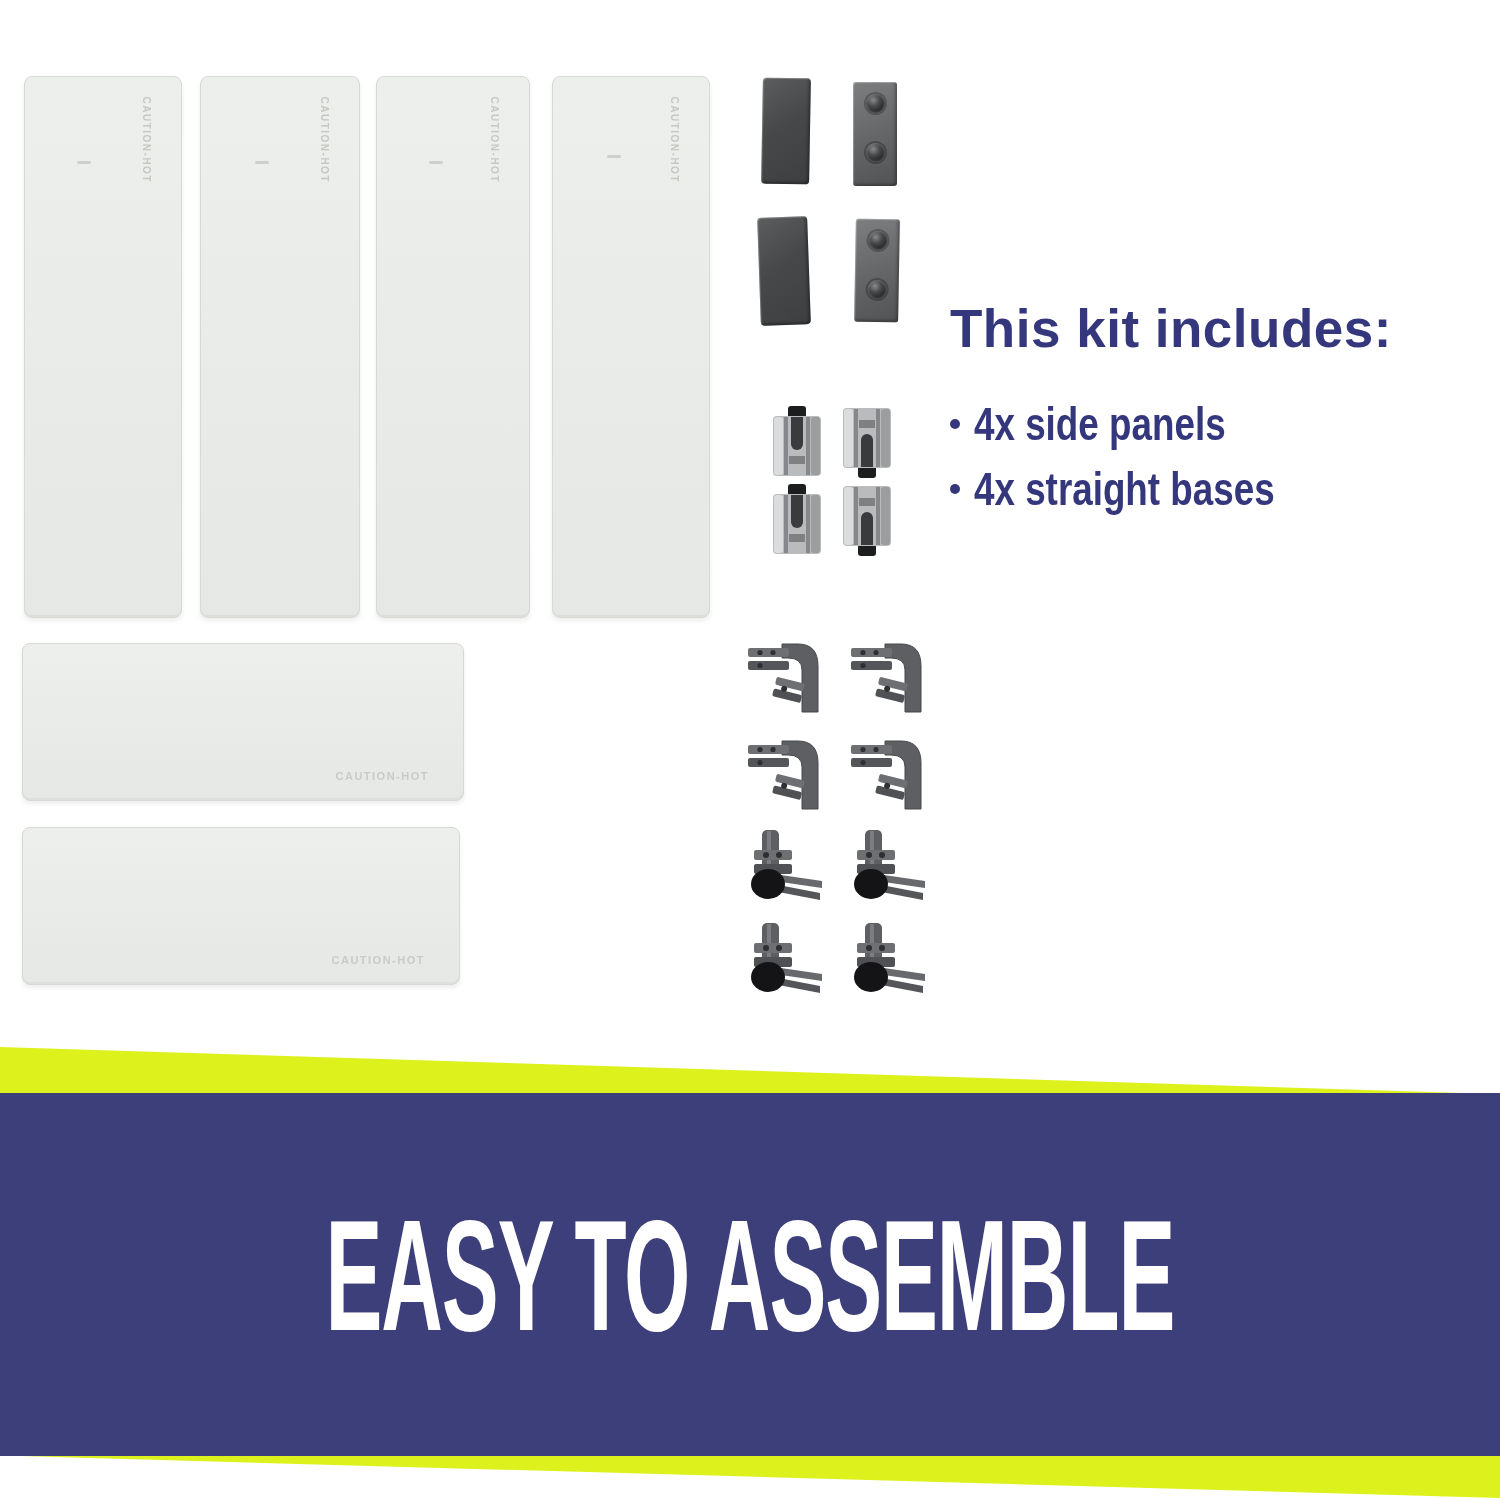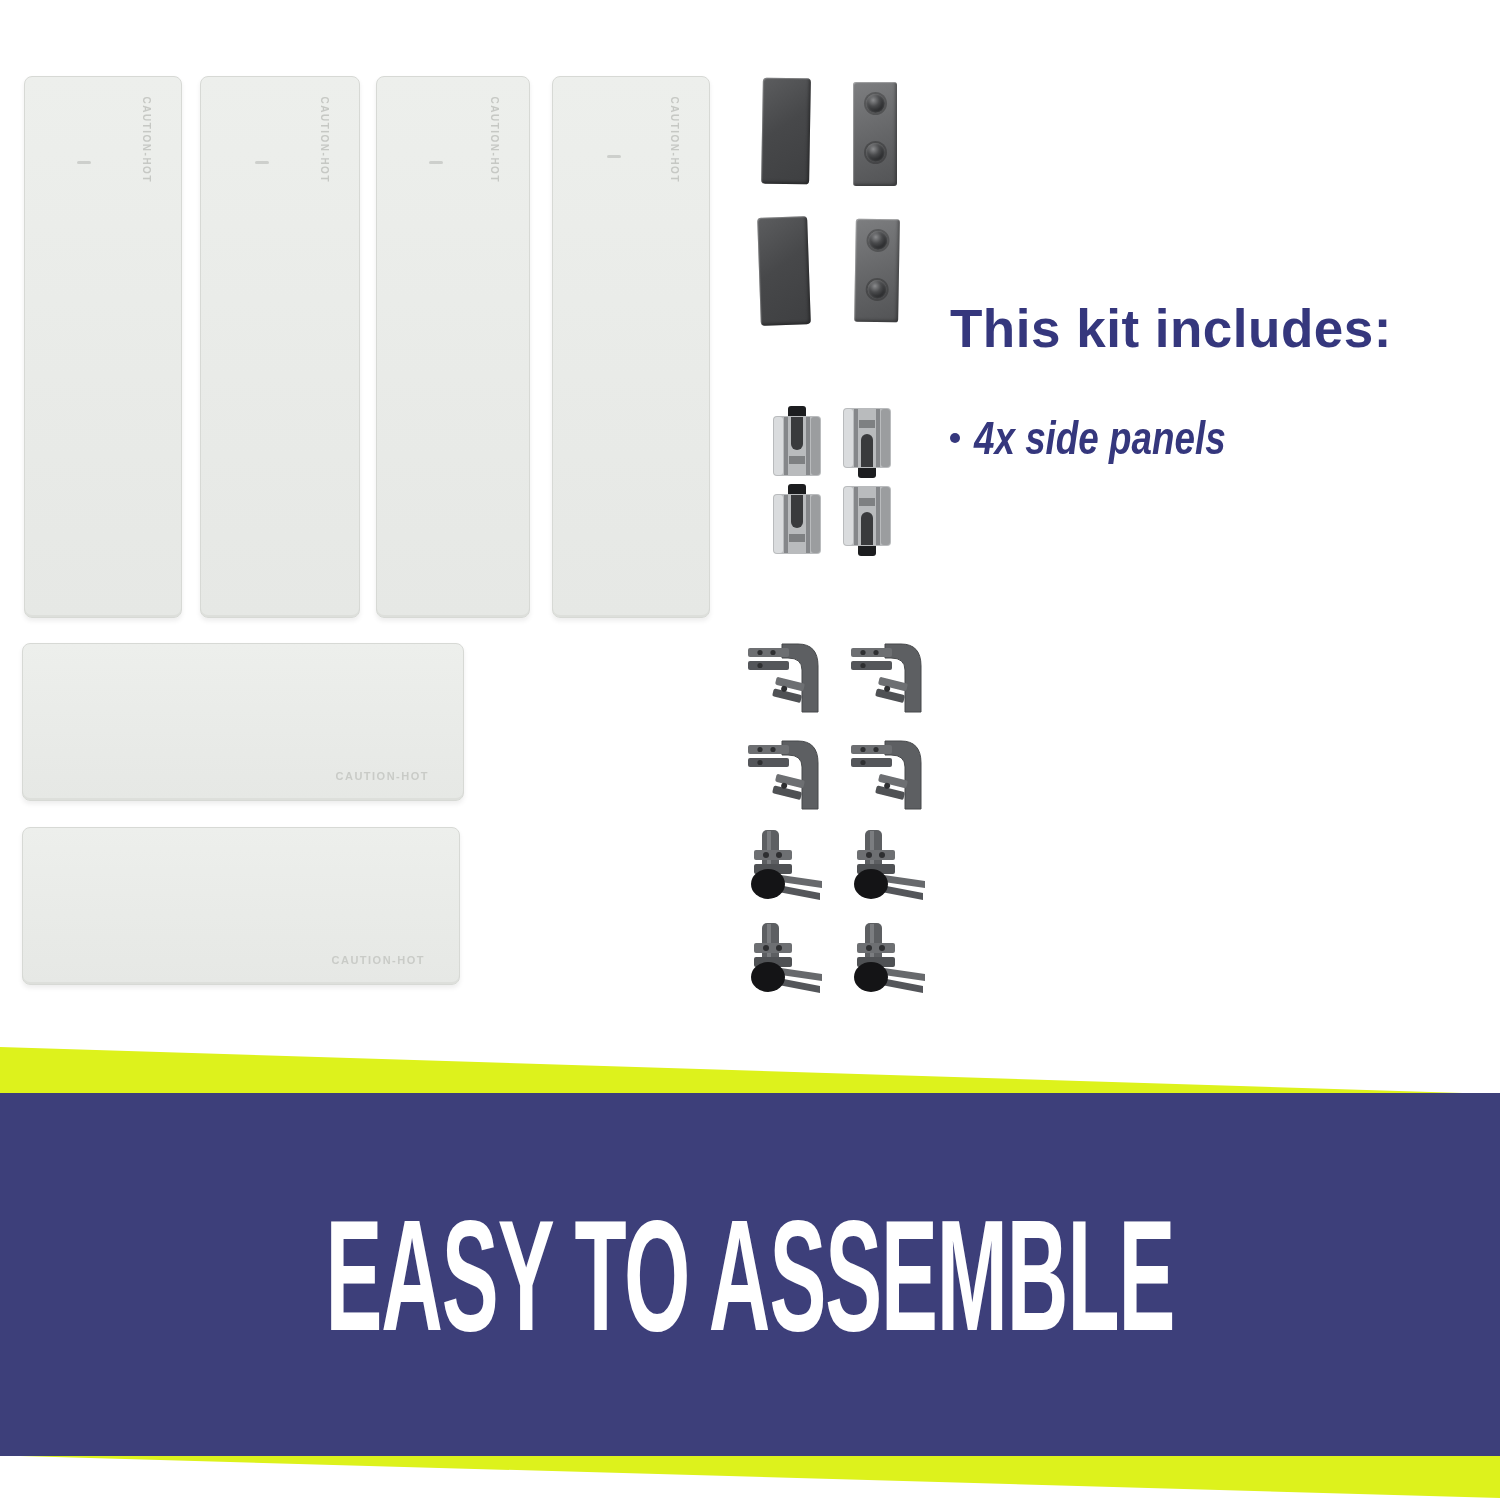--- a/index.html
+++ b/index.html
@@ -46,21 +46,21 @@
   .screw{
     width:19px;height:19px;border-radius:50%;
     background:radial-gradient(circle at 38% 32%, #8a8b8d 0%, #4a4b4d 35%, #1f2022 75%);
     box-shadow:0 0 0 2px rgba(0,0,0,.25), inset 0 0 3px rgba(255,255,255,.35);
   }
   .flip-v{transform:scaleY(-1);}
 
   
   .kit-list{position:absolute;left:950px;top:298px;width:480px;color:#35377d;}
   .kit-title{font-size:53px;font-weight:bold;letter-spacing:.5px;white-space:nowrap;}
-  .kit-items{margin-top:46px;font-style:italic;}
+  .kit-items{margin-top:32px;}
   .kit-item{display:flex;align-items:center;height:65px;font-size:46px;font-weight:bold;}
   .kit-item .dot{flex:none;width:10px;height:10px;border-radius:50%;background:#35377d;margin-right:14px;}
   .kit-item .txt{display:inline-block;transform:scaleX(.8);transform-origin:0 50%;white-space:nowrap;}
 
   
   .banner-svg{position:absolute;left:0;top:1020px;width:1500px;height:480px;display:block;}
   .banner-headline{
     position:absolute;left:0;top:1195px;width:1500px;height:160px;
     display:flex;align-items:center;justify-content:center;
     color:#ffffff;font-weight:bold;font-size:158px;letter-spacing:-2px;
@@ -270,20 +270,24 @@
     </svg>
   </div>
 
   <div class="kit-list">
     <div class="kit-title">This kit includes:</div>
     <div class="kit-items">
       <div class="kit-item">
         <span class="dot"></span>
         <span class="txt">4x side panels</span>
       </div>
+      <div class="kit-item">
+        <span class="dot"></span>
+        <span class="txt">4x straight bases</span>
+      </div>
     </div>
   </div>
 
   <svg class="banner-svg" viewBox="0 0 1500 480" preserveAspectRatio="none">
     <polygon points="0,27 1463,73 0,73" fill="#ddf21c"></polygon>
     <rect x="0" y="73" width="1500" height="363" fill="#3d3f7a"></rect>
     <polygon points="20,436 1500,436 1500,478" fill="#ddf21c"></polygon>
   </svg>
   <div class="banner-headline">
     <span class="txt">EASY TO ASSEMBLE</span>

